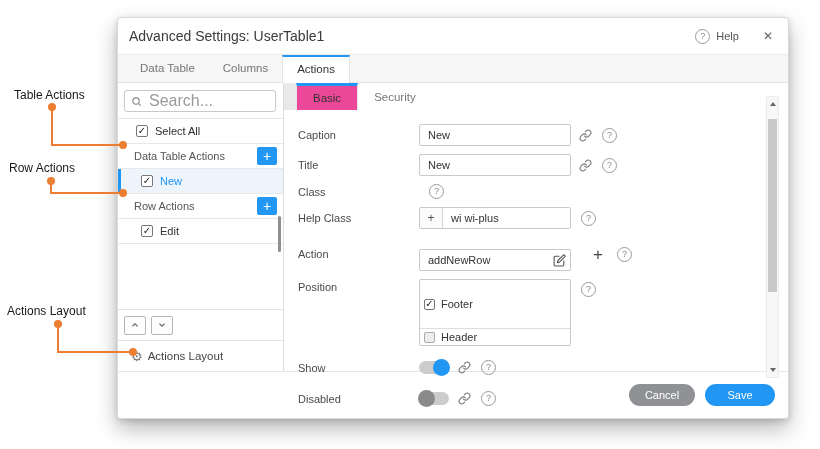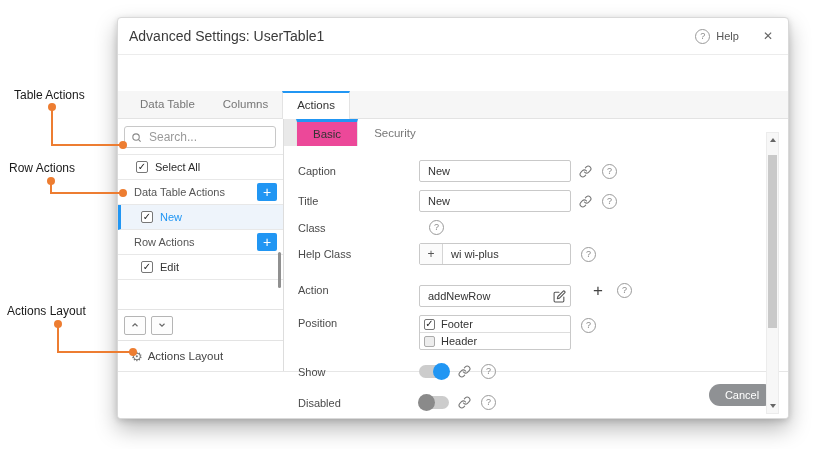--- a/index.html
+++ b/index.html
@@ -24,31 +24,31 @@
   }
   .titlebar{height:36px;flex:none;display:flex;align-items:center;border-bottom:1px solid #ececec;}
   .title{font-size:14px;color:#3a3a3a;padding-left:11px;}
   .titlebar-right{margin-left:auto;display:flex;align-items:center;padding-right:15px;gap:6px;}
   .qcircle{width:13px;height:13px;border:1px solid #9a9a9a;border-radius:50%;display:inline-flex;
     align-items:center;justify-content:center;font-size:9px;color:#888;flex:none;line-height:1;}
   .help-text{font-size:11px;color:#555;}
   .close-x{font-size:12px;color:#666;margin-left:18px;cursor:default;}
 
   
-  .tabbar{height:27px;flex:none;background:#f6f6f6;border-bottom:1px solid #e3e3e3;display:flex;padding-left:8px;margin-top:36px;}
+  .tabbar{height:27px;flex:none;background:#f6f6f6;border-bottom:1px solid #e3e3e3;display:flex;padding-left:8px;}
   .tab{padding:0 14px;line-height:26px;font-size:11.5px;color:#767676;}
   .tab.active{background:#fff;border-top:2px solid #2196f3;border-left:1px solid #e3e3e3;border-right:1px solid #e3e3e3;
     line-height:24px;color:#333;margin-bottom:-1px;}
 
   
   .content{flex:1;display:flex;min-height:0;}
   .sidebar{width:166px;flex:none;border-right:1px solid #ddd;display:flex;flex-direction:column;position:relative;box-sizing:border-box;background:#fff;}
   .search-wrap{padding:7px 7px 6px 6px;border-bottom:1px solid #e8e8e8;}
   .search-box{height:20px;border:1px solid #c8c8c8;border-radius:3px;display:flex;align-items:center;padding:0 6px;gap:5px;background:#fff;}
-  .search-box input{border:none;outline:none;flex:1;font-size:12px;color:#444;background:transparent;width:100%;
+  .search-box input{border:none;outline:none;flex:1;font-size:16px;color:#444;background:transparent;width:100%;
     font-family:"Liberation Sans","DejaVu Sans",sans-serif;}
   .search-box input::placeholder{color:#9a9a9a;}
   .srow{height:25px;flex:none;display:flex;align-items:center;border-bottom:1px solid #e8e8e8;font-size:11px;color:#333;box-sizing:border-box;gap:32px;}
   .srow.group{padding-left:16px;color:#555;}
   .srow.item{padding-left:23px;gap:7px;}
   .srow.sel-all{padding-left:18px;gap:7px;color:#2b2b2b;}
   .srow.selected{background:#eef4fb;border-left:3px solid #2196f3;padding-left:20px;}
   .srow.selected .srow-label{color:#2196f3;}
   .addbtn{margin-left:auto;margin-right:6px;width:20px;height:18px;border-radius:2px;background:#2196f3;color:#fff;
     display:flex;align-items:center;justify-content:center;font-size:14px;line-height:1;flex:none;}
@@ -87,21 +87,21 @@
   .igroup input{border:none;outline:none;flex:1;min-width:0;font-size:11px;color:#333;padding:0 8px;background:transparent;
     font-family:"Liberation Sans","DejaVu Sans",sans-serif;}
   .action-wrap{position:relative;width:152px;flex:none;margin-top:12px;}
   .action-wrap .tinput{width:152px;padding-right:26px;}
   .edit-btn{position:absolute;right:5px;top:4px;width:14px;height:14px;display:flex;align-items:center;justify-content:center;}
   .link-icon{margin-left:8px;display:inline-flex;flex:none;}
   .help-icon{margin-left:10px;flex:none;}
   .plus-standalone{margin-left:22px;font-size:17px;color:#444;font-weight:400;line-height:1;flex:none;}
   .plus-standalone + .help-icon{margin-left:14px;}
   .posbox{width:152px;border:1px solid #c9c9c9;border-radius:2px;box-sizing:border-box;flex:none;background:#fff;}
-  .posrow{height:16px;display:flex;align-items:center;padding-left:4px;gap:6px;font-size:11px;color:#333;}
+  .posrow{height:16px;display:flex;align-items:center;padding-left:4px;gap:6px;font-size:11px;color:#333;margin-top:16px;}
   .posrow + .posrow{border-top:1px solid #ddd;}
   .gap-before{margin-top:14px;}
   .toggle{width:30px;height:13px;border-radius:7px;background:#ccc;position:relative;flex:none;}
   .toggle .knob{position:absolute;top:-2px;width:17px;height:17px;border-radius:50%;}
   .toggle.on .knob{right:-1px;background:#2196f3;}
   .toggle.off .knob{left:-1px;background:#8a8a8a;}
   .toggle + .link-icon{margin-left:9px;}
 
   
   .v-scroll{position:absolute;right:9px;top:13px;width:13px;height:282px;background:#f7f7f7;border:1px solid #ececec;box-sizing:border-box;}
@@ -351,14 +351,15 @@
       <div class="v-scroll">
         <span class="arr up"></span>
         <div class="v-thumb"></div>
         <span class="arr down"></span>
       </div>
     </div>
   </div>
 
   <div class="dfooter">
     <button class="btn cancel">Cancel</button>
+    <button class="btn save">Save</button>
   </div>
 </div>
 
 </body></html>

